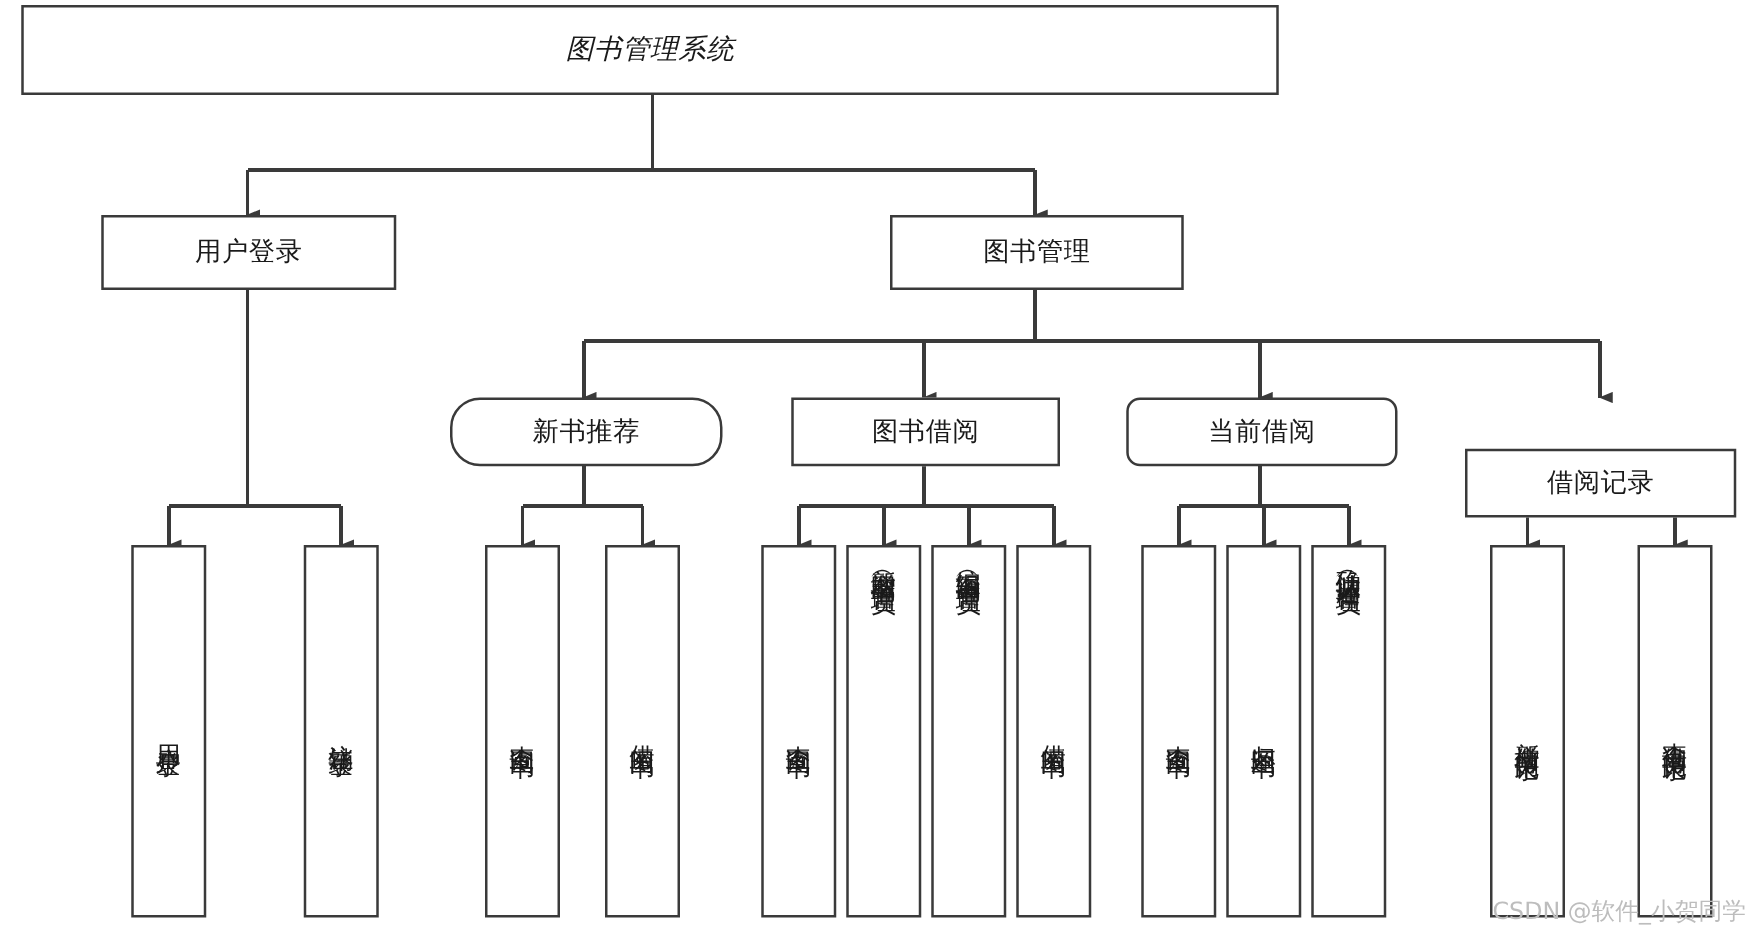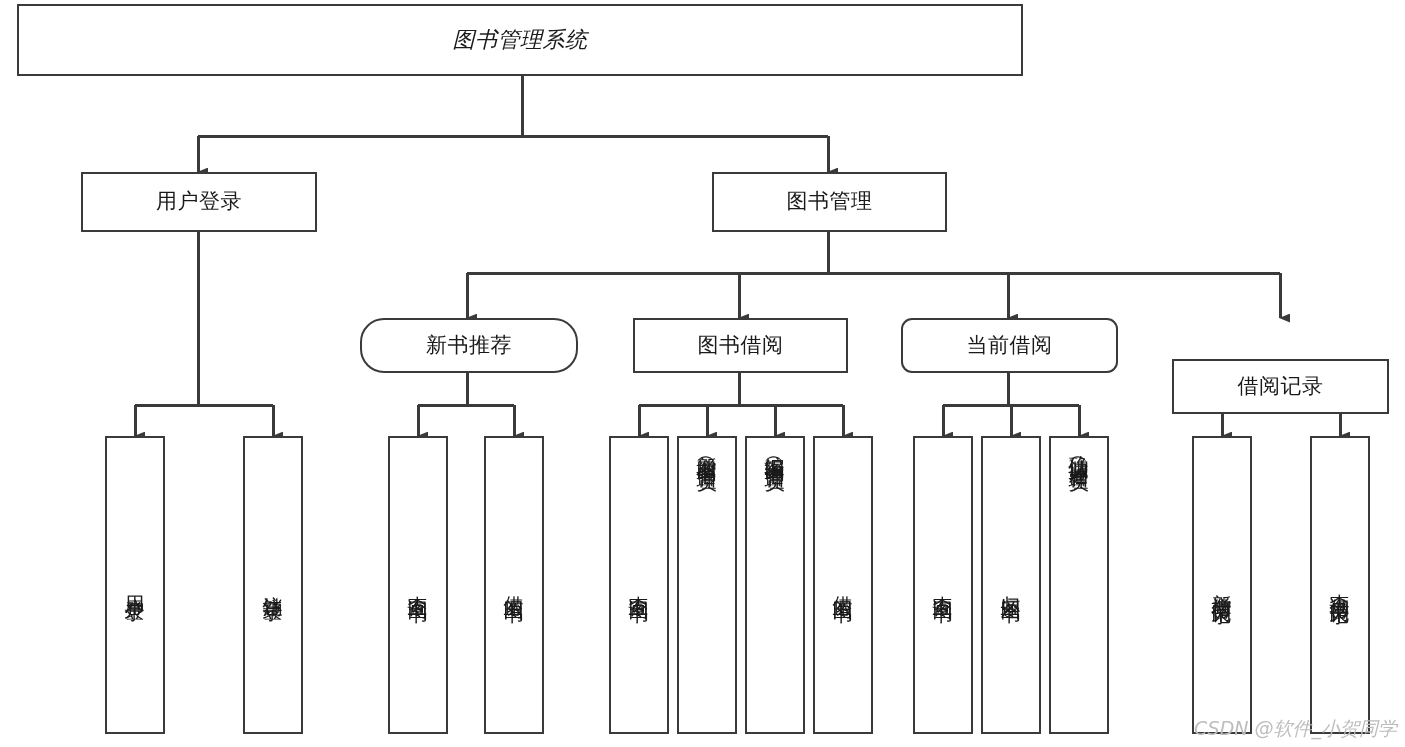--- a/index.html
+++ b/index.html
@@ -183,15 +183,15 @@
         <span class="node-label">确认归还（管理员）</span>
       </div>
       <div class="node-box vertical" style="left: 1192px; top: 436px; width: 60px; height: 298px;">
         <span class="node-label">新增借阅记录</span>
       </div>
       <div class="node-box vertical" style="left: 1310px; top: 436px; width: 60px; height: 298px;">
         <span class="node-label">查询借阅记录</span>
       </div>
     </div>
 
-  <div class="watermark" style="left: 1194px; top: 716px; font-style: italic;">CSDN @软件_小贺同学</div>
+  <div class="watermark" style="left: 1194px; top: 716px;">CSDN @软件_小贺同学</div>
 
 </div>
 
 </body></html>

